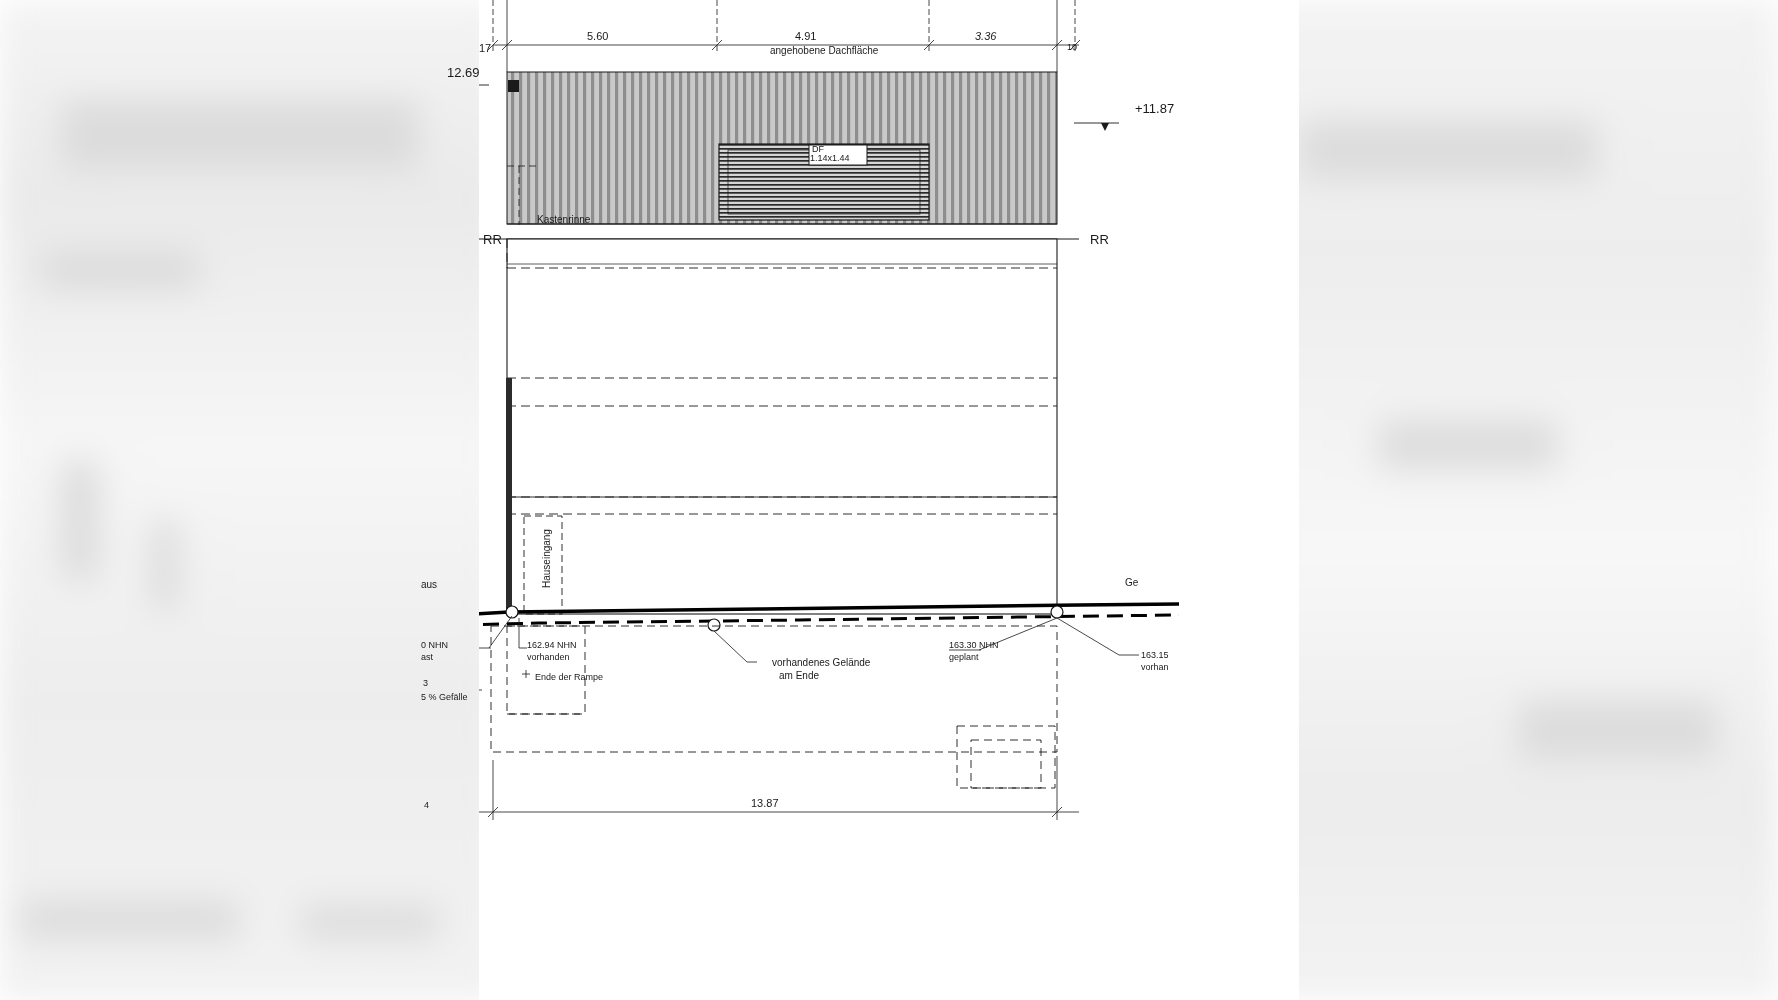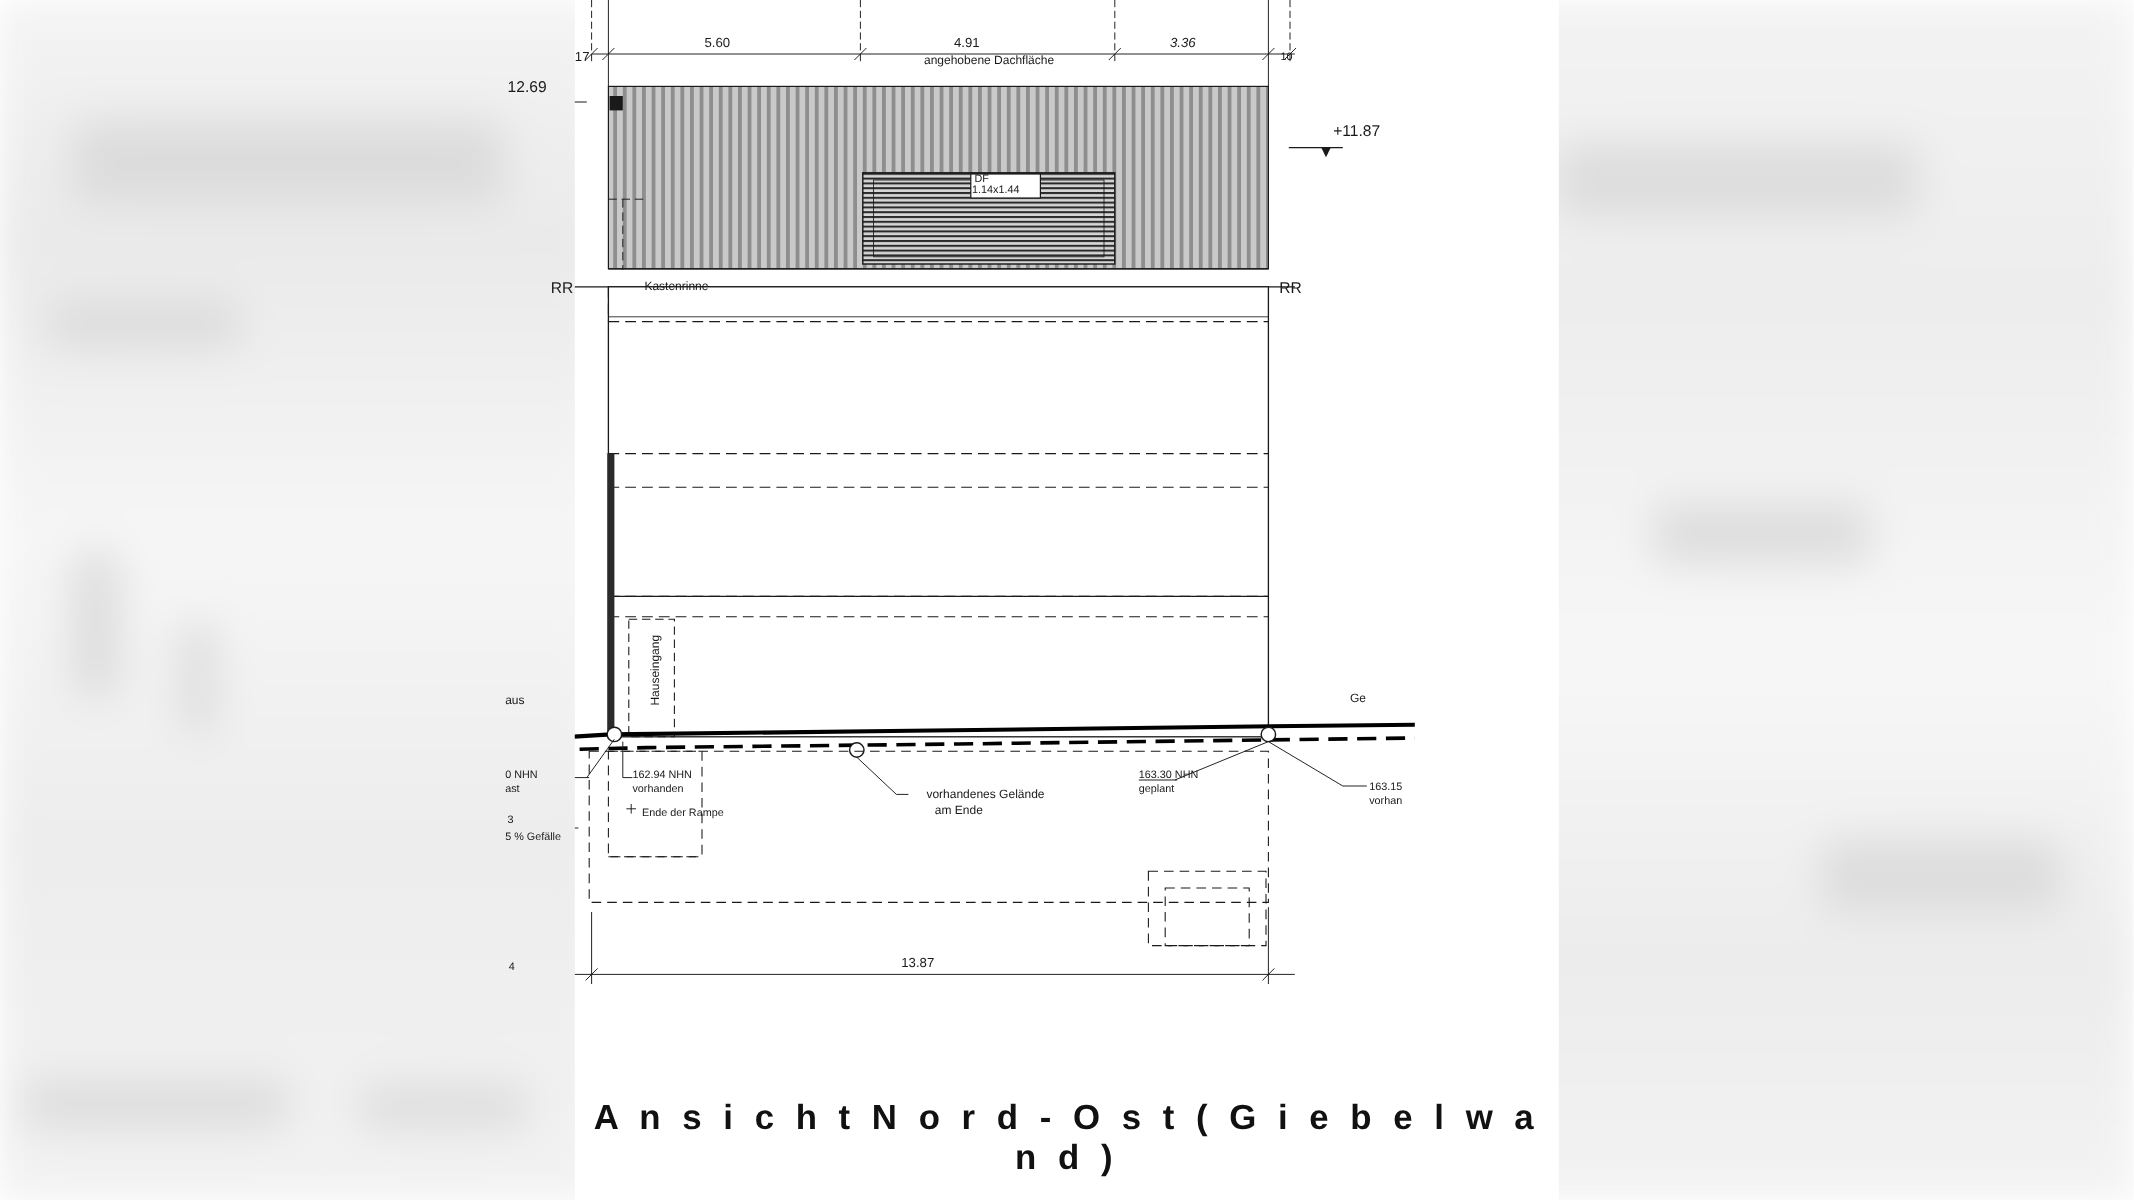--- a/index.html
+++ b/index.html
@@ -29,21 +29,21 @@
 
   .title{
     position:absolute;left:0;right:0;bottom:18px;
     text-align:center;
     font-size:29px;font-weight:bold;letter-spacing:5px;color:#111;
     font-family:"Liberation Sans", sans-serif;
   }
   .lbl{position:absolute;font-size:10px;color:#1a1a1a;white-space:nowrap;}
   .lbl.sm{font-size:9px;}
   .lbl.dim{font-size:11px;}
-  .lbl.big{font-size:13px;}
+  .lbl.big{font-size:13px;margin-left:24px;}
   .vert{
     position:absolute;font-size:10px;color:#1a1a1a;white-space:nowrap;
     transform:rotate(-90deg);transform-origin:left top;
   }
 </style>
 </head>
 <body>
 
 <div class="blur-left">
   <div class="smudge" style="left:60px;top:100px;width:360px;height:70px;"></div>
@@ -191,21 +191,21 @@
   <div class="lbl sm" style="left:588px;top:42px;">10</div>
 
   <div class="lbl" style="left:291px;top:45px;">angehobene Dachfläche</div>
 
   <div class="lbl big" style="left:-56px;top:65px;">12.69</div>
   <div class="lbl big" style="left:632px;top:101px;">+11.87</div>
 
   <div class="lbl big" style="left:-20px;top:232px;">RR</div>
   <div class="lbl big" style="left:587px;top:232px;">RR</div>
 
-  <div class="lbl" style="left:58px;top:214px;margin-top:20px;">Kastenrinne</div>
+  <div class="lbl" style="left:58px;top:214px;">Kastenrinne</div>
 
   <div class="lbl sm" style="left:333px;top:144px;">DF</div>
   <div class="lbl sm" style="left:331px;top:153px;">1.14x1.44</div>
 
   <div class="vert" style="left:62px;top:588px;">Hauseingang</div>
 
   <div class="lbl" style="left:-58px;top:579px;">aus</div>
   <div class="lbl" style="left:646px;top:577px;">Ge</div>
 
   <div class="lbl" style="left:281px;top:657px;margin-left:12px;">vorhandenes Gelände</div>
@@ -224,14 +224,13 @@
 
   <div class="lbl sm" style="left:470px;top:640px;">163.30 NHN</div>
   <div class="lbl sm" style="left:470px;top:652px;">geplant</div>
 
   <div class="lbl sm" style="left:662px;top:650px;">163.15</div>
   <div class="lbl sm" style="left:662px;top:662px;">vorhan</div>
 
   <div class="lbl dim" style="left:272px;top:797px;">13.87</div>
   <div class="lbl sm" style="left:-55px;top:800px;">4</div>
 
-  <div class="title">A n s i c h t   N o r d - O s t   ( G i e b e l w a n d )</div>
 </div>
 
 </body></html>

